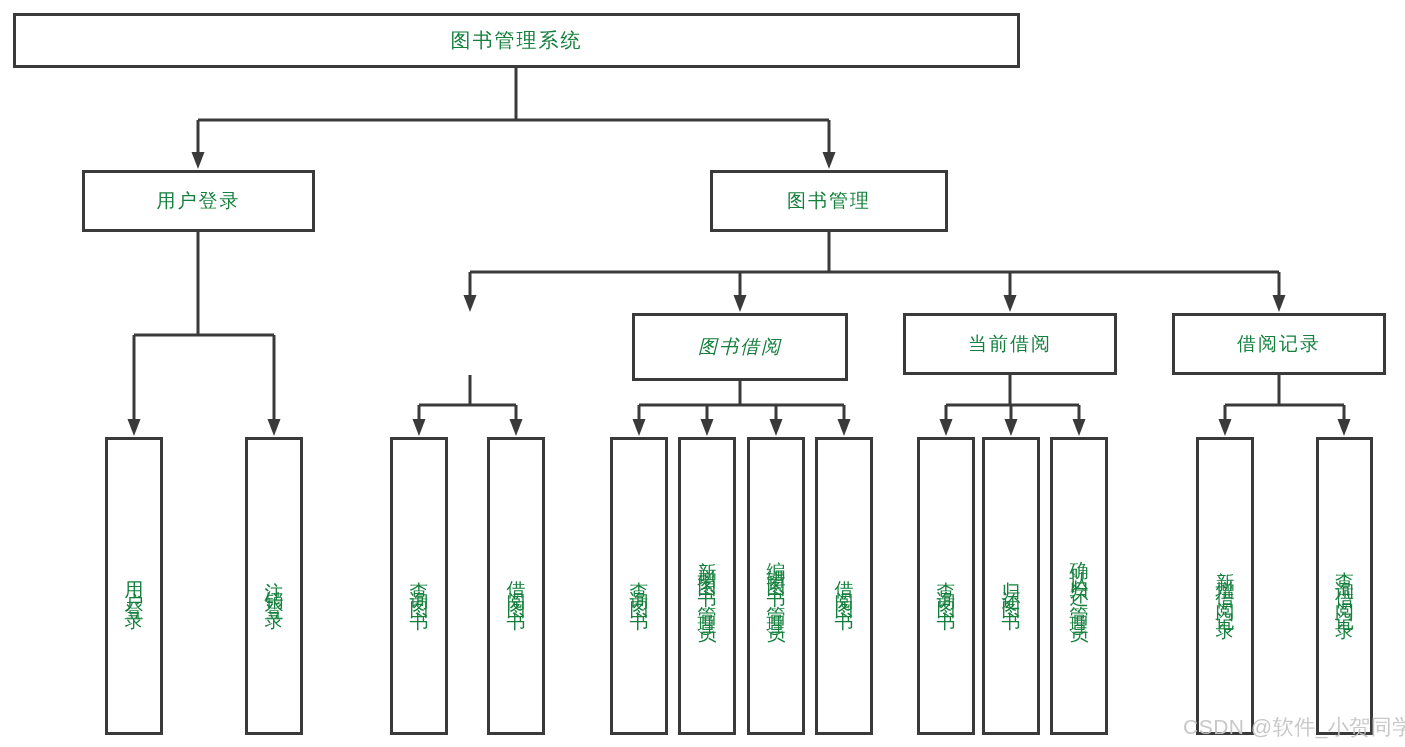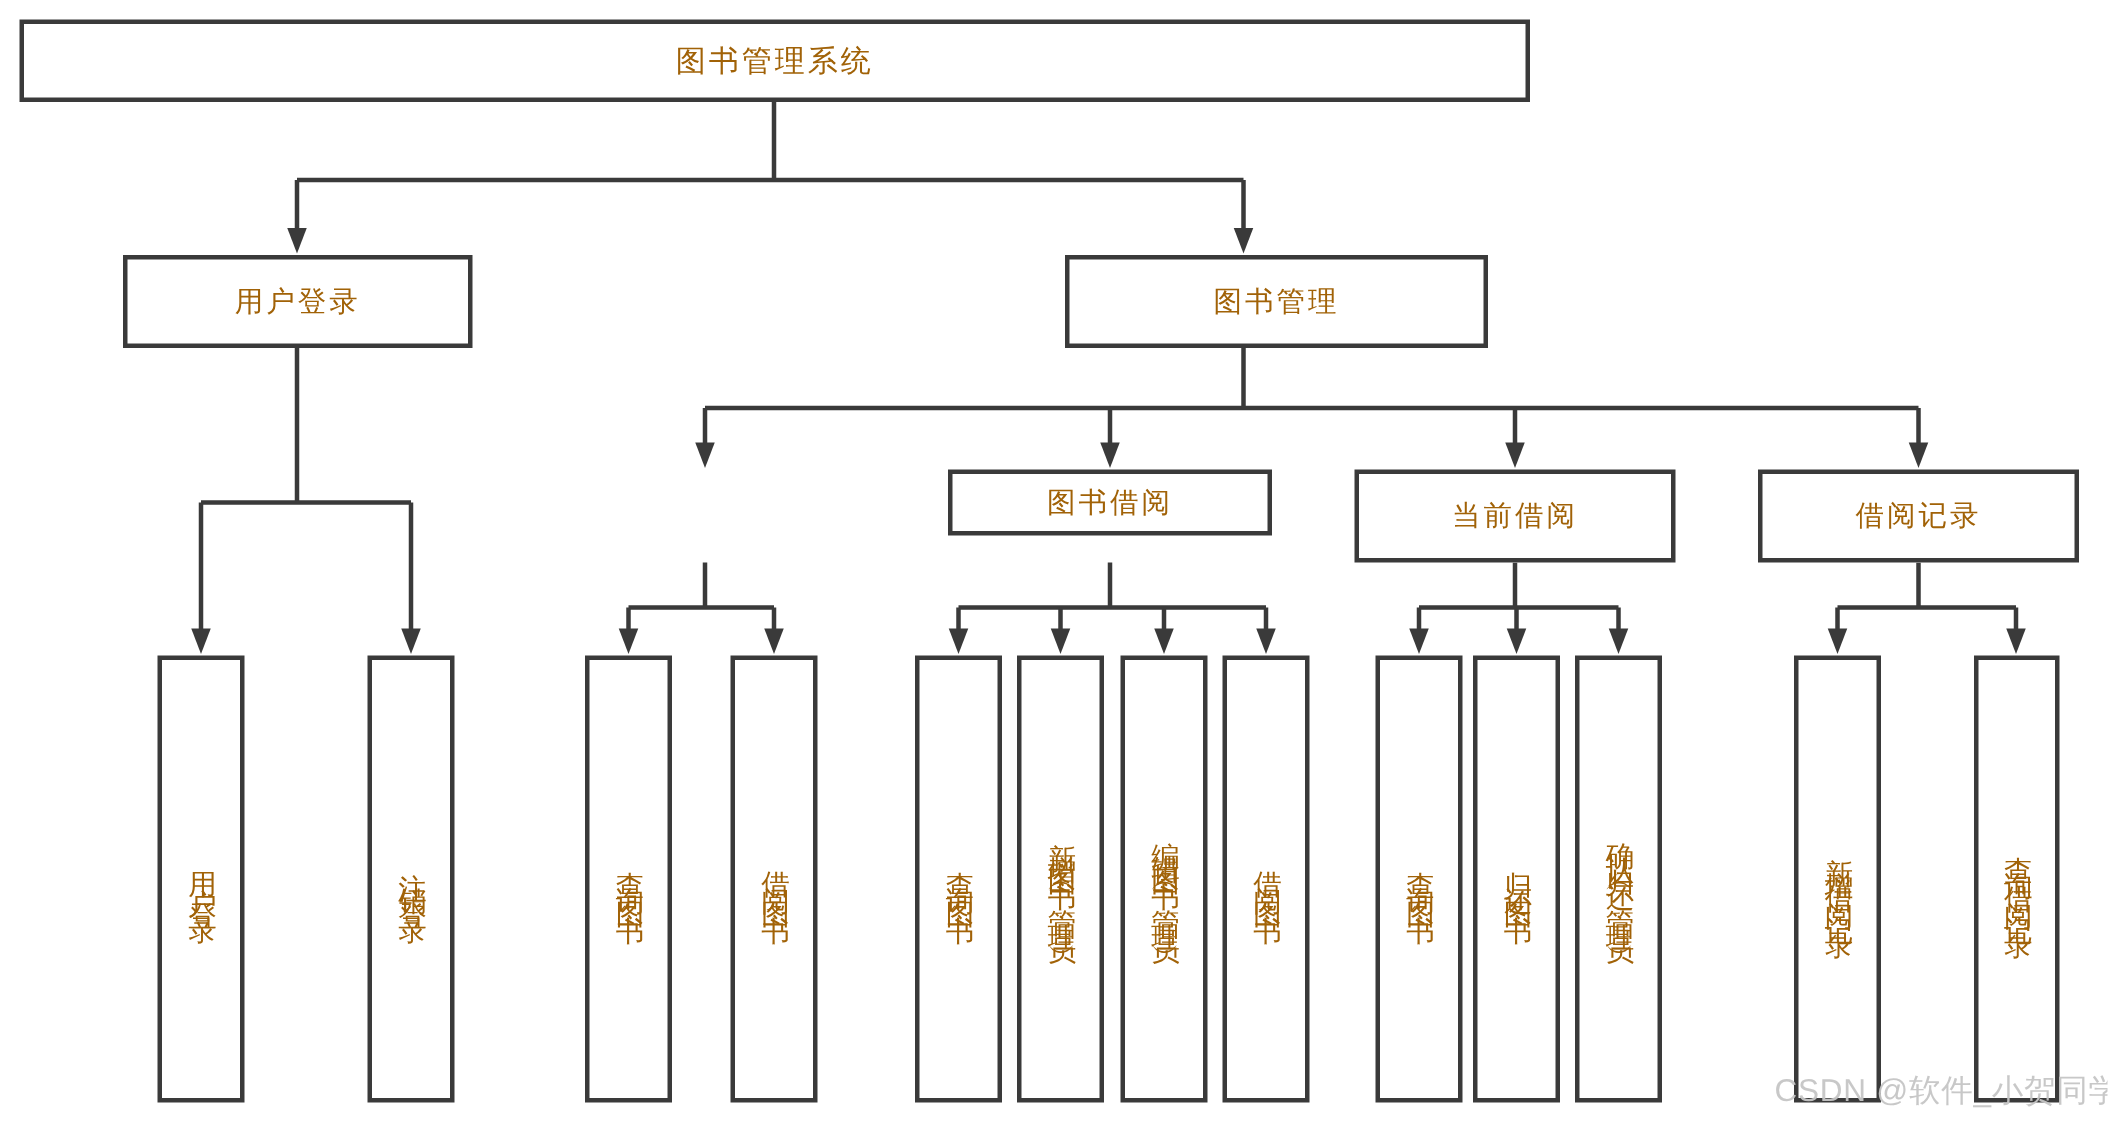--- a/index.html
+++ b/index.html
@@ -7,21 +7,21 @@
   body {
     width: 1405px; height: 747px;
     font-family: "Liberation Sans", "DejaVu Sans", sans-serif;
     position: relative; overflow: hidden;
   }
   #canvas { position: absolute; left: 0; top: 0; width: 1405px; height: 747px; background: #ffffff; }
   svg.wires { position: absolute; left: 0; top: 0; z-index: 1; }
   .node {
     position: absolute; z-index: 2;
     border: 3px solid #3a3a3a; background: #ffffff;
-    color: #a16207;
+    color: #15803d;
     display: flex; align-items: center; justify-content: center;
     text-align: center;
   }
   .node.h { font-size: 19px; letter-spacing: 2px; }
   .node.root { font-size: 20px; letter-spacing: 2px; }
   .node.v {
     writing-mode: vertical-rl;
     font-size: 19px; letter-spacing: 10px;
     width: 58px; top: 437px; height: 298px;
   }
@@ -71,23 +71,23 @@
     <polygon points="1072.5,419 1085.5,419 1079,436" fill="#3a3a3a" stroke="none"></polygon>
 
     <path d="M1279,375 V405 M1225,405 H1344 M1225,405 V420 M1344,405 V420"></path>
     <polygon points="1218.5,419 1231.5,419 1225,436" fill="#3a3a3a" stroke="none"></polygon>
     <polygon points="1337.5,419 1350.5,419 1344,436" fill="#3a3a3a" stroke="none"></polygon>
   </svg>
 
   <div class="node h root" style="left:13px; top:13px; width:1007px; height:55px;">图书管理系统</div>
 
   <div class="node h" style="left:82px; top:170px; width:233px; height:62px;">用户登录</div>
-  <div class="node h" style="left:710px; top:170px; width:282px; height:62px;">图书管理</div>
+  <div class="node h" style="left:710px; top:170px; width:238px; height:62px;">图书管理</div>
 
-  <div class="node h" style="left:632px; top:313px; width:216px; height:44px;">图书借阅</div>
+  <div class="node h" style="left:632px; top:313px; width:216px; height:68px;font-style:italic;">图书借阅</div>
   <div class="node h" style="left:903px; top:313px; width:214px; height:62px;">当前借阅</div>
   <div class="node h" style="left:1172px; top:313px; width:214px; height:62px;">借阅记录</div>
 
   <div class="node v" style="left:105px;">用户登录</div>
   <div class="node v" style="left:245px;">注销登录</div>
 
   <div class="node v" style="left:390px;">查询图书</div>
   <div class="node v" style="left:487px;">借阅图书</div>
 
   <div class="node v" style="left:610px;">查询图书</div>

